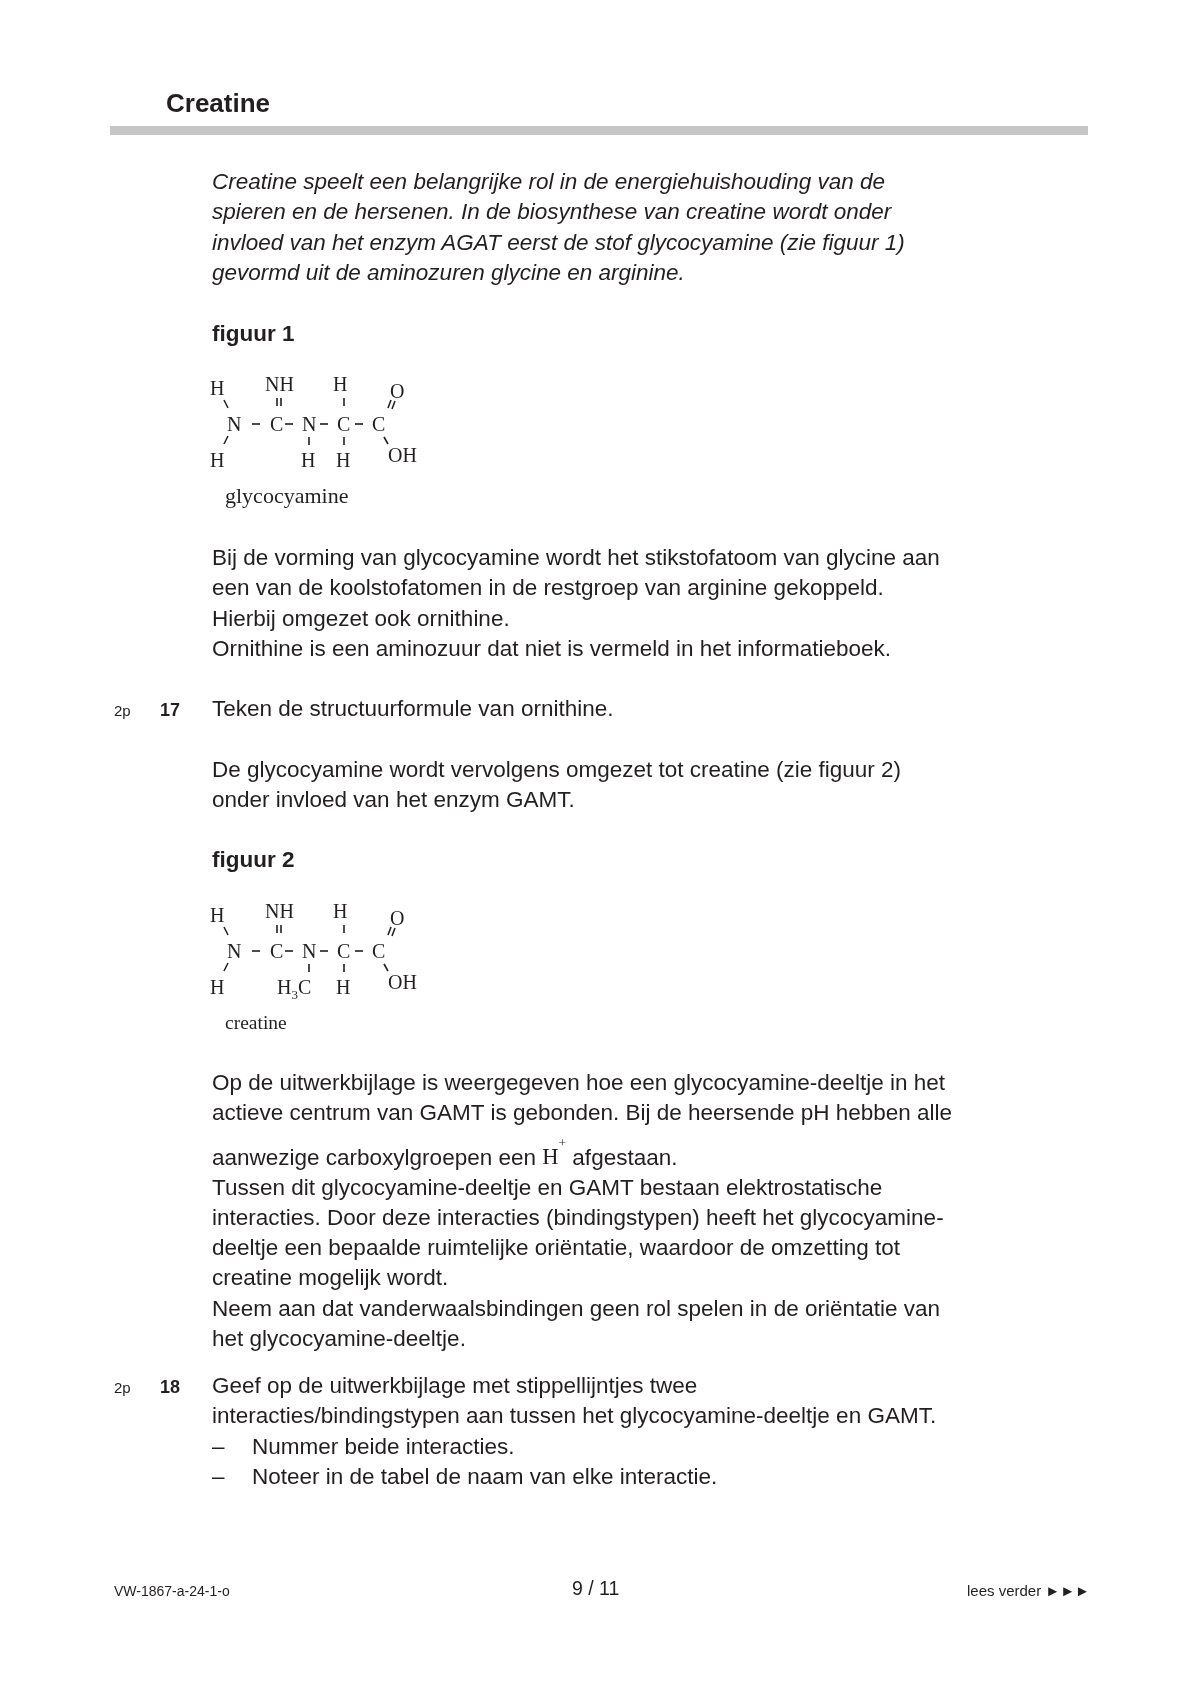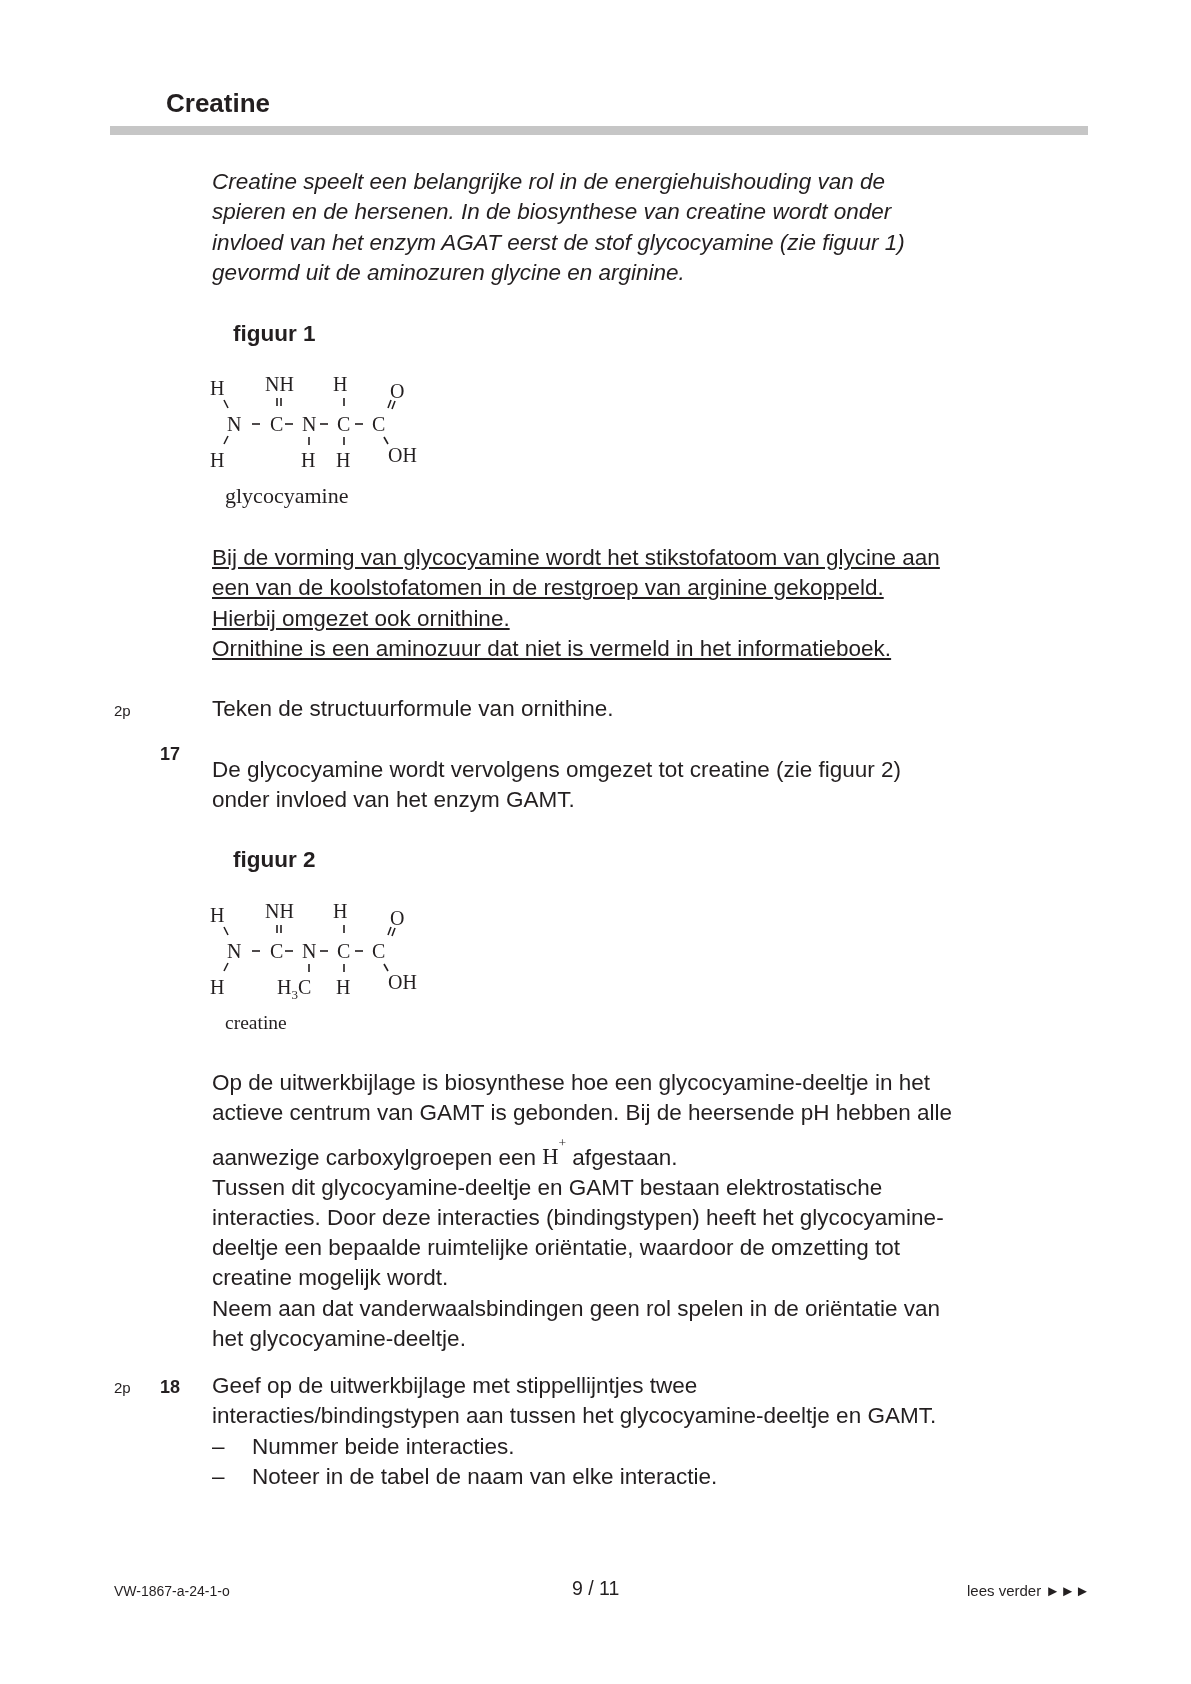--- a/index.html
+++ b/index.html
@@ -3,21 +3,21 @@
 <meta charset="utf-8">
 <style>
   html, body { margin:0; padding:0; background:#ffffff; }
   body { width:1191px; height:1684px; position:relative; overflow:hidden;
          font-family:"Liberation Sans", sans-serif; color:#231f20; }
   .abs { position:absolute; }
   .title { left:166px; top:88px; font-size:26px; font-weight:bold; }
   .rule { left:110px; top:126px; width:978px; height:9px; background:#c6c6c6; }
   .para { left:212px; font-size:22.5px; line-height:30.3px; width:900px; }
   .para div { white-space:nowrap; }
-  .figlabel { left:212px; font-size:22.5px; font-weight:bold;margin-left:21px; }
+  .figlabel { left:212px; font-size:22.5px; font-weight:bold; }
   .qpts { left:114px; font-size:15px; }
   .qnum { left:160px; font-size:18px; font-weight:bold; }
   .serif { font-family:"Liberation Serif", serif; }
   .chem { position:absolute; font-family:"Liberation Serif", serif; color:#231f20; }
   .chem span { position:absolute; white-space:nowrap; font-size:20px; line-height:20px; }
   .footer-left { left:114px; top:1583px; font-size:14px; }
   .footer-mid { left:572px; top:1577px; font-size:19.5px; }
   .footer-right { left:947px; top:1582px; font-size:15px;margin-left:20px; }
   .dash { display:inline-block; width:40px; }
   sup { font-size:60%; vertical-align: 55%; }
@@ -65,29 +65,29 @@
       <line x1="134" y1="59" x2="134" y2="67"></line>
       <line x1="99" y1="59" x2="99" y2="67"></line>
       <line x1="178" y1="30" x2="181" y2="22"></line>
       <line x1="182" y1="31" x2="185" y2="23"></line>
       <line x1="174" y1="59" x2="178" y2="66"></line>
     </g>
   </svg>
   <span style="left:15px; top:108px; font-size:22px;">glycocyamine</span>
 </div>
 
-<div class="abs para" style="top:543px;text-decoration:underline;">
+<div class="abs para" style="top:543px;">
   <div>Bij de vorming van glycocyamine wordt het stikstofatoom van glycine aan</div>
   <div>een van de koolstofatomen in de restgroep van arginine gekoppeld.</div>
   <div>Hierbij omgezet ook ornithine.</div>
   <div>Ornithine is een aminozuur dat niet is vermeld in het informatieboek.</div>
 </div>
 
 <div class="abs qpts" style="top:702px;">2p</div>
-<div class="abs qnum" style="top:700px;margin-top:44px;">17</div>
+<div class="abs qnum" style="top:700px;">17</div>
 <div class="abs para" style="top:694px;">
   <div>Teken de structuurformule van ornithine.</div>
 </div>
 
 <div class="abs para" style="top:755px;">
   <div>De glycocyamine wordt vervolgens omgezet tot creatine (zie figuur 2)</div>
   <div>onder invloed van het enzym GAMT.</div>
 </div>
 
 <div class="abs figlabel" style="top:847px;">figuur 2</div>
@@ -120,21 +120,21 @@
       <line x1="99" y1="59" x2="99" y2="67"></line>
       <line x1="178" y1="30" x2="181" y2="22"></line>
       <line x1="182" y1="31" x2="185" y2="23"></line>
       <line x1="174" y1="59" x2="178" y2="66"></line>
     </g>
   </svg>
   <span style="left:15px; top:108px; font-size:19.5px;">creatine</span>
 </div>
 
 <div class="abs para" style="top:1068px;">
-  <div>Op de uitwerkbijlage is biosynthese hoe een glycocyamine-deeltje in het</div>
+  <div>Op de uitwerkbijlage is weergegeven hoe een glycocyamine-deeltje in het</div>
   <div>actieve centrum van GAMT is gebonden. Bij de heersende pH hebben alle</div>
   <div><span>aanwezige carboxylgroepen een </span><span class="serif"><span>H</span><sup>+</sup></span><span> afgestaan.</span></div>
   <div>Tussen dit glycocyamine-deeltje en GAMT bestaan elektrostatische</div>
   <div>interacties. Door deze interacties (bindingstypen) heeft het glycocyamine-</div>
   <div>deeltje een bepaalde ruimtelijke oriëntatie, waardoor de omzetting tot</div>
   <div>creatine mogelijk wordt.</div>
   <div>Neem aan dat vanderwaalsbindingen geen rol spelen in de oriëntatie van</div>
   <div>het glycocyamine-deeltje.</div>
 </div>
 

